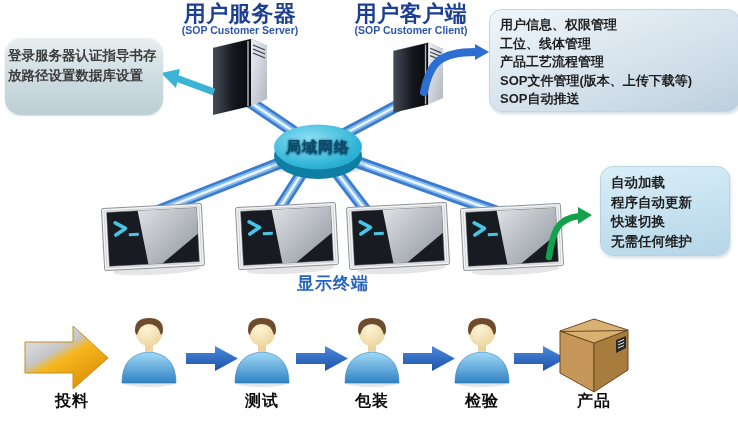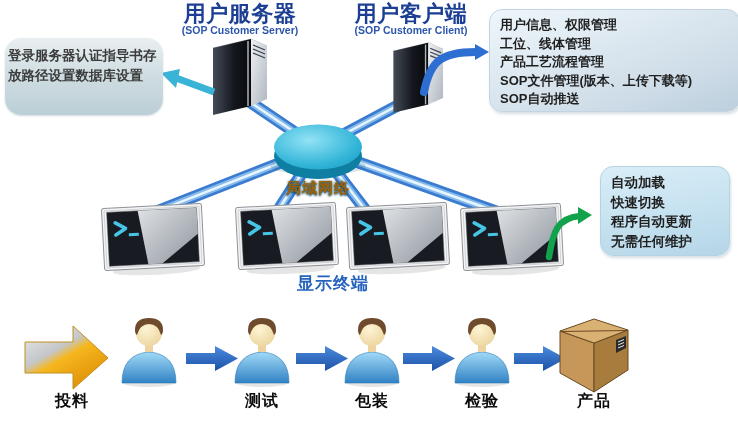--- a/index.html
+++ b/index.html
@@ -28,23 +28,22 @@
     padding:6px 10px;font-size:13px;line-height:18.5px;font-weight:600;color:#1f1f1f;
   }
   .terminal-box{
     left:600px;top:166px;width:130px;height:90px;border-radius:13px;
     background:linear-gradient(170deg,#d9eef8 0%,#b5d6e8 100%);
     border:1px solid #b7d3e2;box-shadow:1px 2px 3px rgba(120,150,170,.3);
     padding:6px 10px;font-size:13.5px;line-height:19.5px;font-weight:600;color:#1f1f1f;
   }
   .lan-label{
     left:272px;top:138px;width:92px;text-align:center;
-    font-size:15px;font-weight:800;color:#a16207;letter-spacing:1px;
+    font-size:15px;font-weight:800;color:#0c4a6e;letter-spacing:1px;
     text-shadow:0 1px 2px rgba(6,70,95,.95),0 0 3px rgba(6,70,95,.8);
-    margin-top:41px;
   }
   .terminals-label{
     left:271px;top:272px;width:124px;text-align:center;
     font-size:17px;font-weight:800;color:#2563bd;letter-spacing:1px;
   }
   .step-label{
     top:391px;width:80px;text-align:center;
     font-size:16px;font-weight:800;color:#0c0c0c;letter-spacing:1px;
   }
 </style>
@@ -278,22 +277,22 @@
   <div class="abs note client-box">
     <div>用户信息、权限管理</div>
     <div>工位、线体管理</div>
     <div>产品工艺流程管理</div>
     <div>SOP文件管理(版本、上传下载等)</div>
     <div>SOP自动推送</div>
   </div>
 
   <div class="abs note terminal-box">
     <div>自动加载</div>
+    <div>程序自动更新</div>
     <div>快速切换</div>
-    <div>程序自动更新</div>
     <div>无需任何维护</div>
   </div>
 
   <div class="abs lan-label">局域网络</div>
 
   <div class="abs terminals-label">显示终端</div>
 
   <div class="abs step-label" style="left:32px;">投料</div>
   <div class="abs step-label" style="left:222px;">测试</div>
   <div class="abs step-label" style="left:332px;">包装</div>

